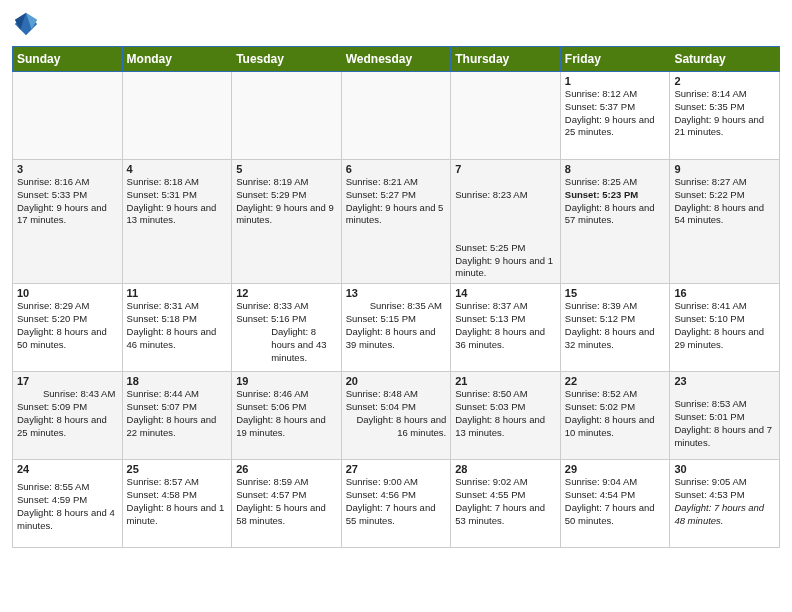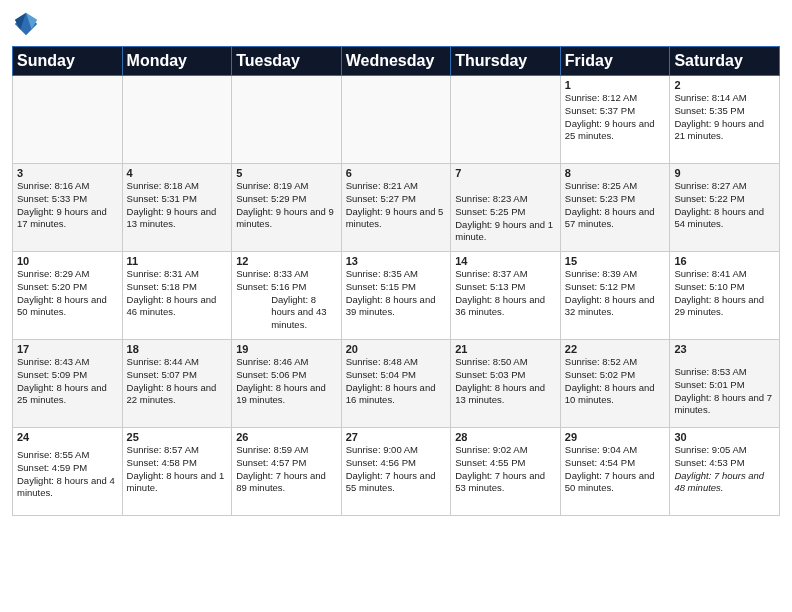--- a/index.html
+++ b/index.html
@@ -50,23 +50,23 @@
     .subtitle {
       font-size: 15px;
       color: #444;
     }
     table {
       width: 100%;
       border-collapse: collapse;
       table-layout: fixed;
     }
     thead tr th {
-      background: #0f172a;
+      background: #4d7c0f;
       color: #fff;
-      font-size: 16px;
+      font-size: 12px;
       font-weight: bold;
       padding: 5px 4px;
       text-align: left;
       border: 1px solid #2e6db4;
     }
     tbody tr td {
       vertical-align: top;
       border: 1px solid #ccc;
       padding: 3px 4px;
       font-size: 9.5px;
@@ -162,27 +162,27 @@
           </td>
           <td>
             <span class="day-num">6</span>
             <span style="display: block; line-height: 1.35;">Sunrise: 8:21 AM</span>
             <span style="display: block; line-height: 1.35;">Sunset: 5:27 PM</span>
             <span style="display: block; line-height: 1.35;">Daylight: 9 hours and 5 minutes.</span>
           </td>
           <td>
             <span class="day-num">7</span>
             <span style="display: block; line-height: 1.35; margin-top: 14px;">Sunrise: 8:23 AM</span>
-            <span style="display: block; line-height: 1.35;">Sunset: 5:25 PM</span>
+            <span style="display: block; line-height: 1.35; margin-top: 40px;">Sunset: 5:25 PM</span>
             <span style="display: block; line-height: 1.35;">Daylight: 9 hours and 1 minute.</span>
           </td>
           <td>
             <span class="day-num">8</span>
             <span style="display: block; line-height: 1.35;">Sunrise: 8:25 AM</span>
-            <span style="display: block; line-height: 1.35;">Sunset: 5:23 PM</span>
+            <span style="display: block; line-height: 1.35; font-weight: bold;">Sunset: 5:23 PM</span>
             <span style="display: block; line-height: 1.35;">Daylight: 8 hours and 57 minutes.</span>
           </td>
           <td>
             <span class="day-num">9</span>
             <span style="display: block; line-height: 1.35;">Sunrise: 8:27 AM</span>
             <span style="display: block; line-height: 1.35;">Sunset: 5:22 PM</span>
             <span style="display: block; line-height: 1.35;">Daylight: 8 hours and 54 minutes.</span>
           </td>
         </tr>
         <tr>
@@ -199,21 +199,21 @@
             <span style="display: block; line-height: 1.35;">Daylight: 8 hours and 46 minutes.</span>
           </td>
           <td>
             <span class="day-num">12</span>
             <span style="display: block; line-height: 1.35;">Sunrise: 8:33 AM</span>
             <span style="display: block; line-height: 1.35;">Sunset: 5:16 PM</span>
             <span style="display: block; line-height: 1.35; margin-left: 35px;">Daylight: 8 hours and 43 minutes.</span>
           </td>
           <td>
             <span class="day-num">13</span>
-            <span style="display: block; line-height: 1.35;">Sunrise: 8:35 AM</span>
+            <span style="display: block; line-height: 1.35; margin-left: 24px;">Sunrise: 8:35 AM</span>
             <span style="display: block; line-height: 1.35;">Sunset: 5:15 PM</span>
             <span style="display: block; line-height: 1.35;">Daylight: 8 hours and 39 minutes.</span>
           </td>
           <td>
             <span class="day-num">14</span>
             <span style="display: block; line-height: 1.35;">Sunrise: 8:37 AM</span>
             <span style="display: block; line-height: 1.35;">Sunset: 5:13 PM</span>
             <span style="display: block; line-height: 1.35;">Daylight: 8 hours and 36 minutes.</span>
           </td>
           <td>
@@ -225,41 +225,41 @@
           <td>
             <span class="day-num">16</span>
             <span style="display: block; line-height: 1.35;">Sunrise: 8:41 AM</span>
             <span style="display: block; line-height: 1.35;">Sunset: 5:10 PM</span>
             <span style="display: block; line-height: 1.35;">Daylight: 8 hours and 29 minutes.</span>
           </td>
         </tr>
         <tr>
           <td>
             <span class="day-num">17</span>
-            <span style="display: block; line-height: 1.35;">Sunrise: 8:43 AM</span>
+            <span style="display: block; line-height: 1.35; margin-left: 26px;">Sunrise: 8:43 AM</span>
             <span style="display: block; line-height: 1.35;">Sunset: 5:09 PM</span>
             <span style="display: block; line-height: 1.35;">Daylight: 8 hours and 25 minutes.</span>
           </td>
           <td>
             <span class="day-num">18</span>
             <span style="display: block; line-height: 1.35;">Sunrise: 8:44 AM</span>
             <span style="display: block; line-height: 1.35;">Sunset: 5:07 PM</span>
             <span style="display: block; line-height: 1.35;">Daylight: 8 hours and 22 minutes.</span>
           </td>
           <td>
             <span class="day-num">19</span>
             <span style="display: block; line-height: 1.35;">Sunrise: 8:46 AM</span>
             <span style="display: block; line-height: 1.35;">Sunset: 5:06 PM</span>
             <span style="display: block; line-height: 1.35;">Daylight: 8 hours and 19 minutes.</span>
           </td>
           <td>
             <span class="day-num">20</span>
             <span style="display: block; line-height: 1.35;">Sunrise: 8:48 AM</span>
             <span style="display: block; line-height: 1.35;">Sunset: 5:04 PM</span>
-            <span style="display: block; line-height: 1.35;">Daylight: 8 hours and 16 minutes.</span>
+            <span style="display: block; line-height: 1.35; text-align: right;">Daylight: 8 hours and 16 minutes.</span>
           </td>
           <td>
             <span class="day-num">21</span>
             <span style="display: block; line-height: 1.35;">Sunrise: 8:50 AM</span>
             <span style="display: block; line-height: 1.35;">Sunset: 5:03 PM</span>
             <span style="display: block; line-height: 1.35;">Daylight: 8 hours and 13 minutes.</span>
           </td>
           <td>
             <span class="day-num">22</span>
             <span style="display: block; line-height: 1.35;">Sunrise: 8:52 AM</span>
@@ -283,21 +283,21 @@
           <td>
             <span class="day-num">25</span>
             <span style="display: block; line-height: 1.35;">Sunrise: 8:57 AM</span>
             <span style="display: block; line-height: 1.35;">Sunset: 4:58 PM</span>
             <span style="display: block; line-height: 1.35;">Daylight: 8 hours and 1 minute.</span>
           </td>
           <td>
             <span class="day-num">26</span>
             <span style="display: block; line-height: 1.35;">Sunrise: 8:59 AM</span>
             <span style="display: block; line-height: 1.35;">Sunset: 4:57 PM</span>
-            <span style="display: block; line-height: 1.35;">Daylight: 7 hours and 89 minutes.</span>
+            <span style="display: block; line-height: 1.35;">Daylight: 5 hours and 58 minutes.</span>
           </td>
           <td>
             <span class="day-num">27</span>
             <span style="display: block; line-height: 1.35;">Sunrise: 9:00 AM</span>
             <span style="display: block; line-height: 1.35;">Sunset: 4:56 PM</span>
             <span style="display: block; line-height: 1.35;">Daylight: 7 hours and 55 minutes.</span>
           </td>
           <td>
             <span class="day-num">28</span>
             <span style="display: block; line-height: 1.35;">Sunrise: 9:02 AM</span>

